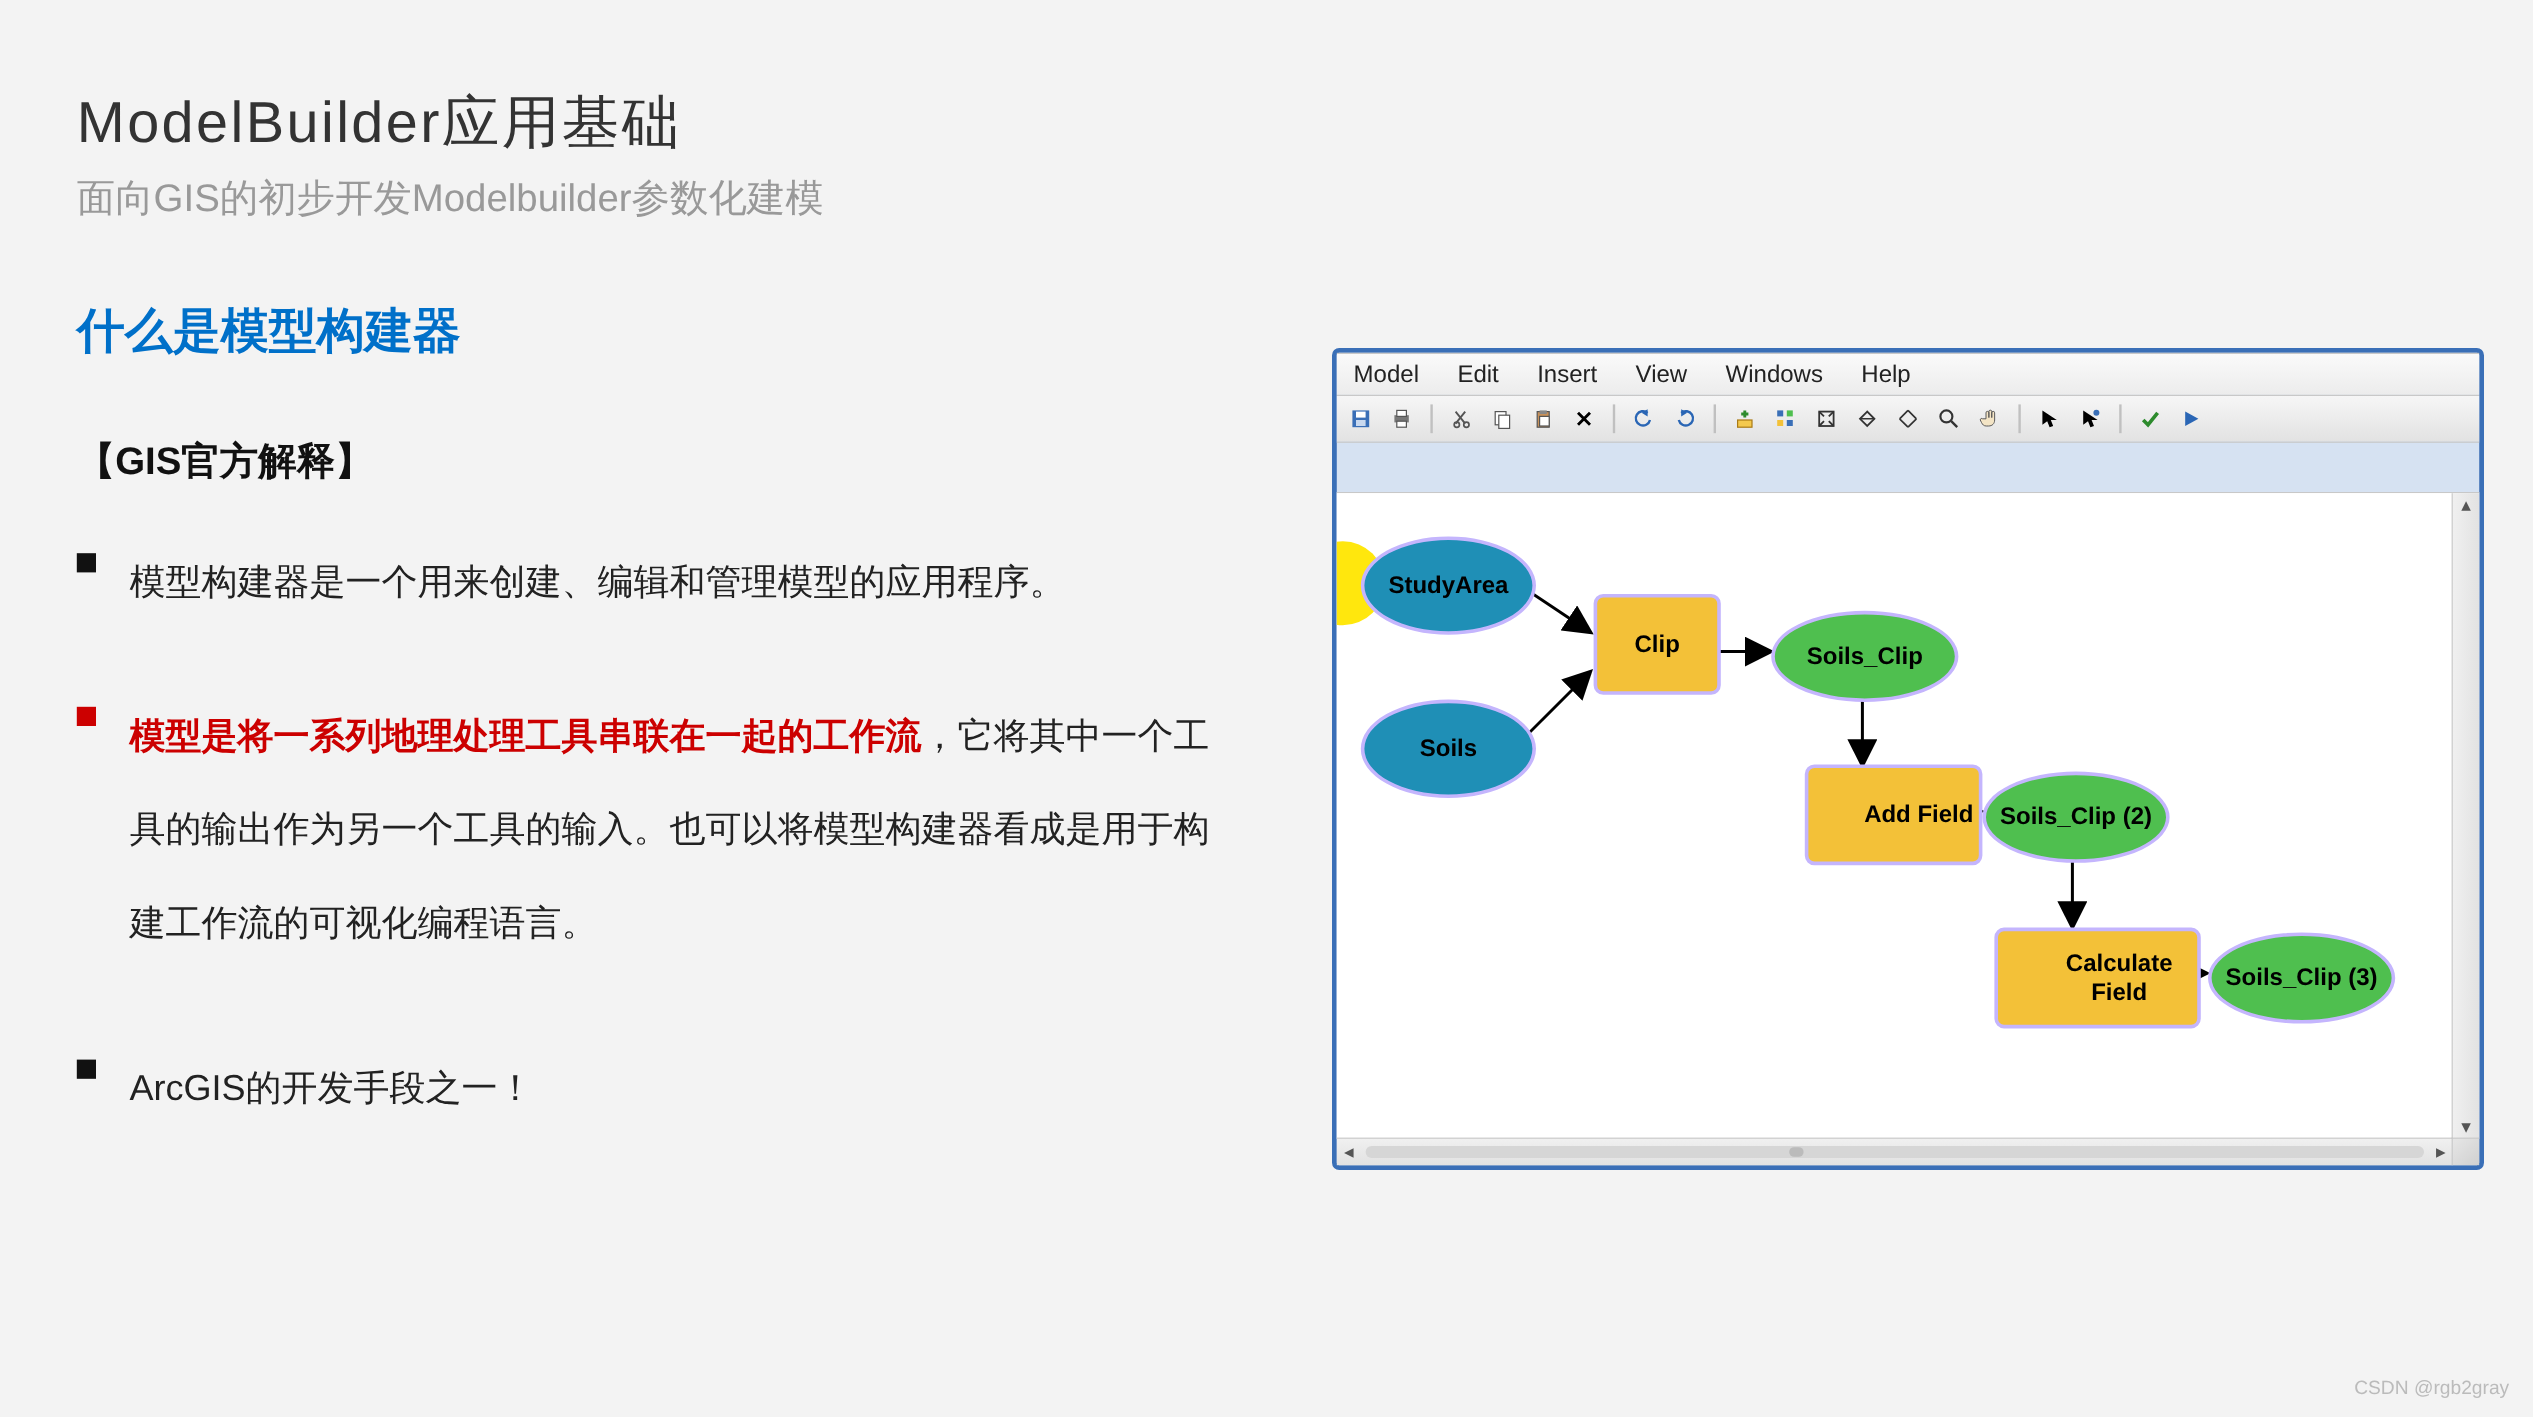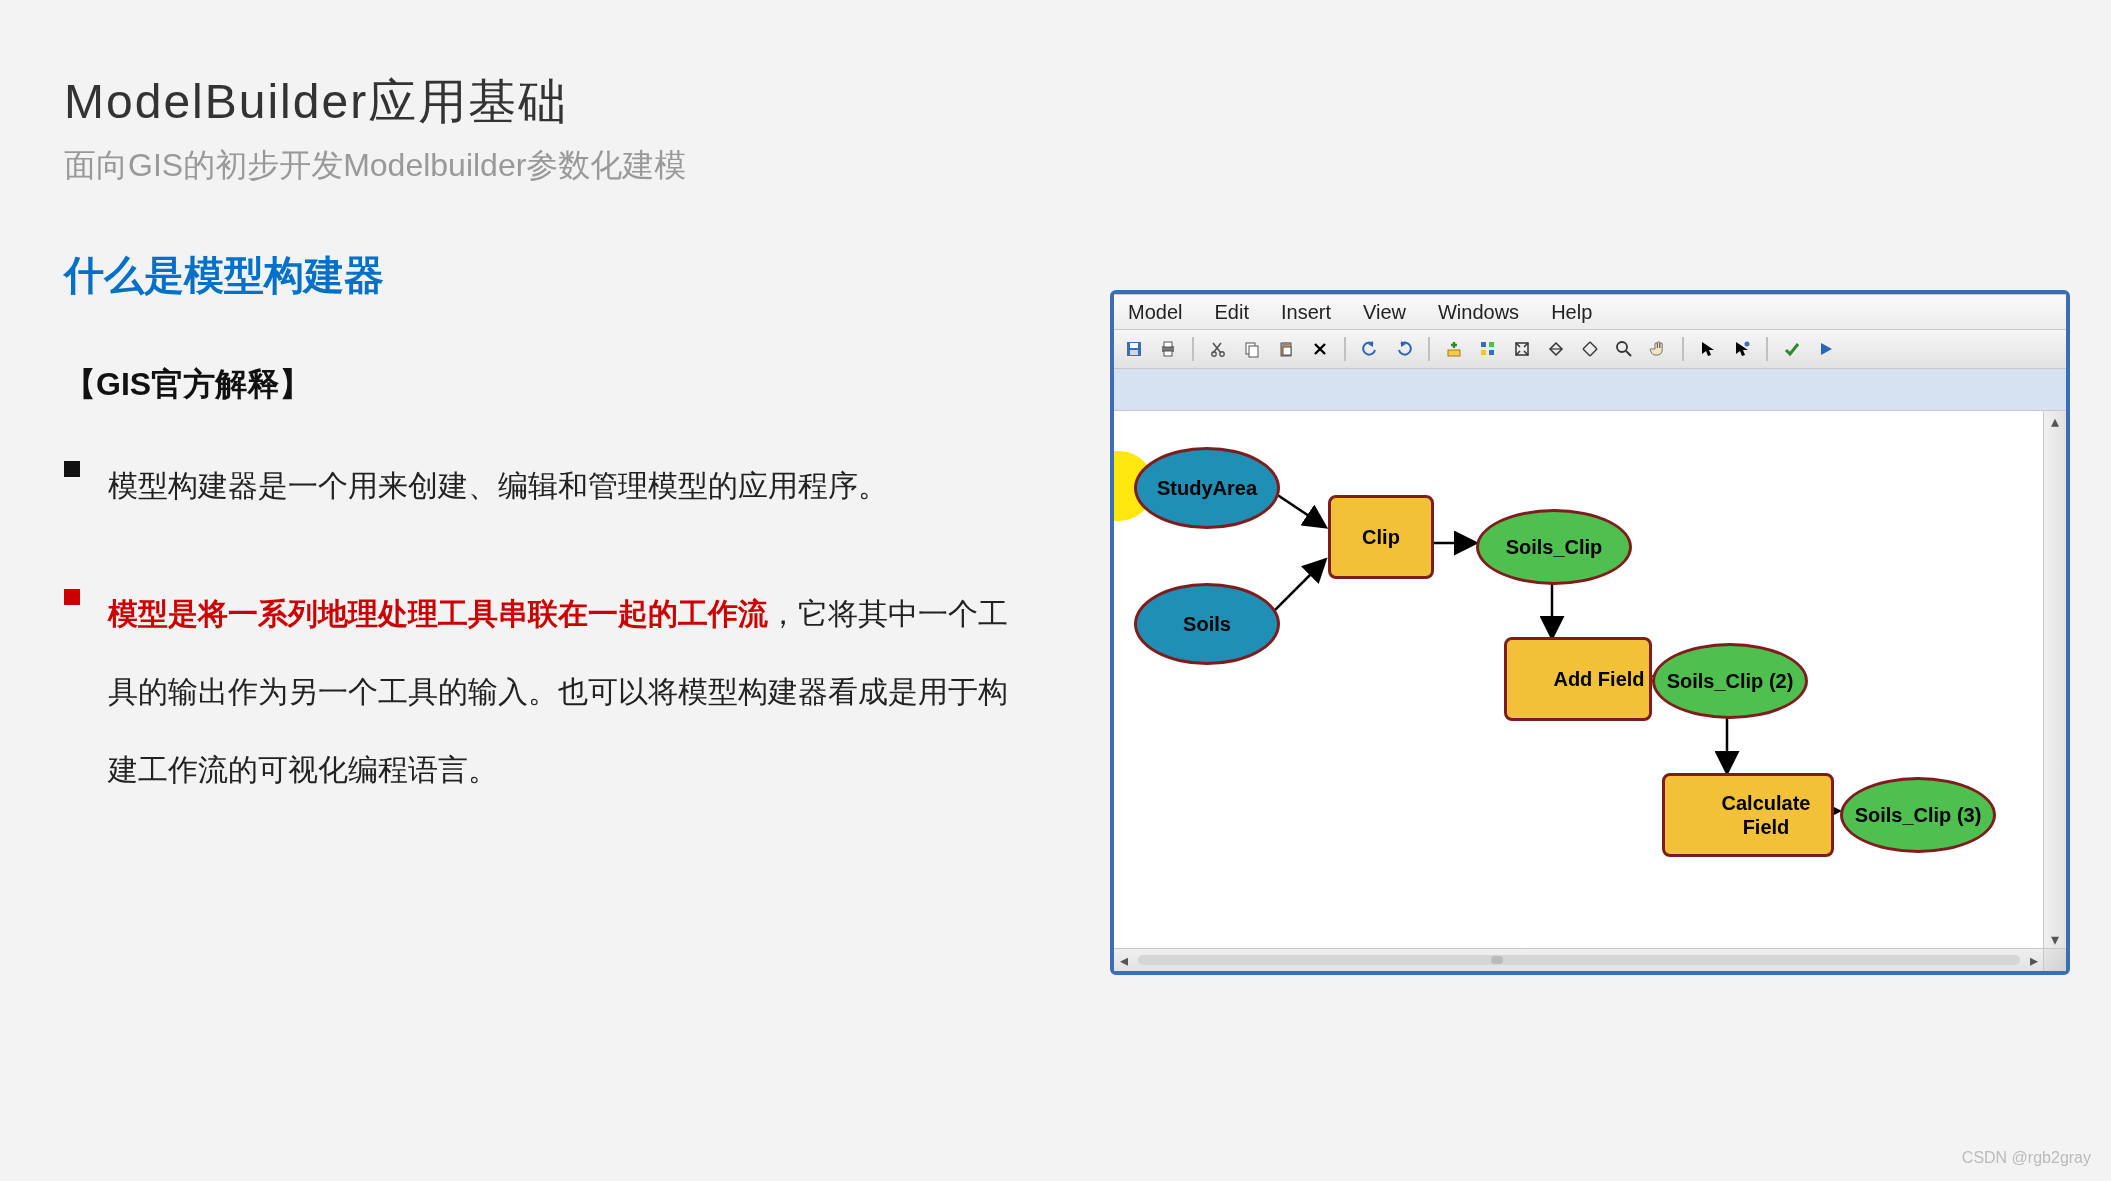--- a/index.html
+++ b/index.html
@@ -167,21 +167,21 @@
     display:flex; align-items:center;
   }
   .hscroll .track { flex:1; height:10px; margin:0 4px; background:#d6d6d6; border-radius:5px; position:relative;}
   .hscroll .thumb { position:absolute; left:40%; width:12px; height:8px; top:1px; background:#bbb; border-radius:4px;}
   .mb-corner { position:absolute; right:0; bottom:0; width:22px; height:22px;
     background: linear-gradient(135deg,#e6e6e6,#d0d0d0); border-top:1px solid #c8c8c8; border-left:1px solid #c8c8c8;}
 
   
   .node-ellipse, .node-rect {
     position:absolute;
-    border:3px solid #7f1d1d;
+    border:3px solid #c4b5fd;
     display:flex; align-items:center; justify-content:center;
     font-weight:700;
     font-size:20px;
     text-align:center;
     line-height:1.2;
   }
   .node-ellipse { border-radius:50%; }
   .node-rect { border-radius:8px; }
   .ellipse-blue { background:#1f8fb6; color:#000; width:140px; height:76px;}
   .ellipse-green{ background:#4fbf4f; color:#000; width:150px; height:70px;}
@@ -215,20 +215,24 @@
   <div class="bullets">
     <div class="bullet">
       <span class="sq sq-black"></span>
       <span class="bullet-text">模型构建器是一个用来创建、编辑和管理模型的应用程序。</span>
     </div>
     <div class="bullet">
       <span class="sq sq-red"></span>
       <span class="bullet-text">
         <span class="hl">模型是将一系列地理处理工具串联在一起的工作流</span><span>，它将其中一个工具的输出作为另一个工具的输入。也可以将模型构建器看成是用于构建工作流的可视化编程语言。</span>
       </span>
+    </div>
+    <div class="bullet" style="margin-top:60px;">
+      <span class="sq sq-black"></span>
+      <span class="bullet-text">ArcGIS的开发手段之一！</span>
     </div>
   </div>
 </div>
 
 <div class="mb-window">
 
   <div class="mb-menubar">
     <span>Model</span>
     <span>Edit</span>
     <span>Insert</span>

